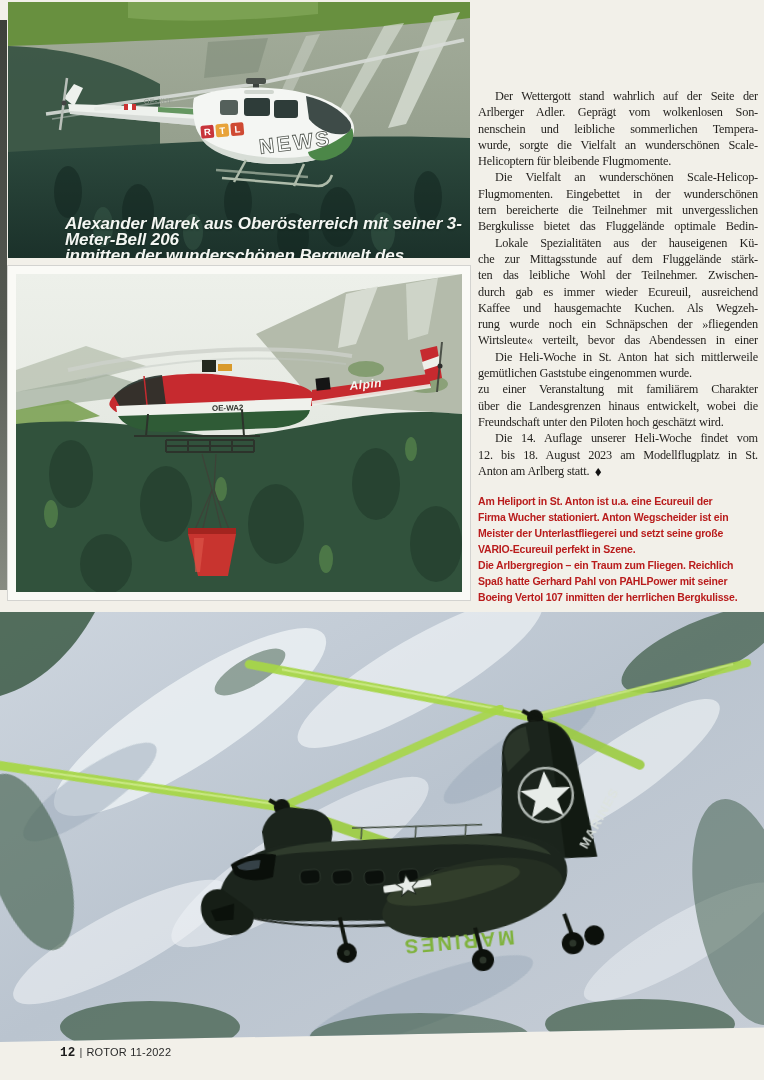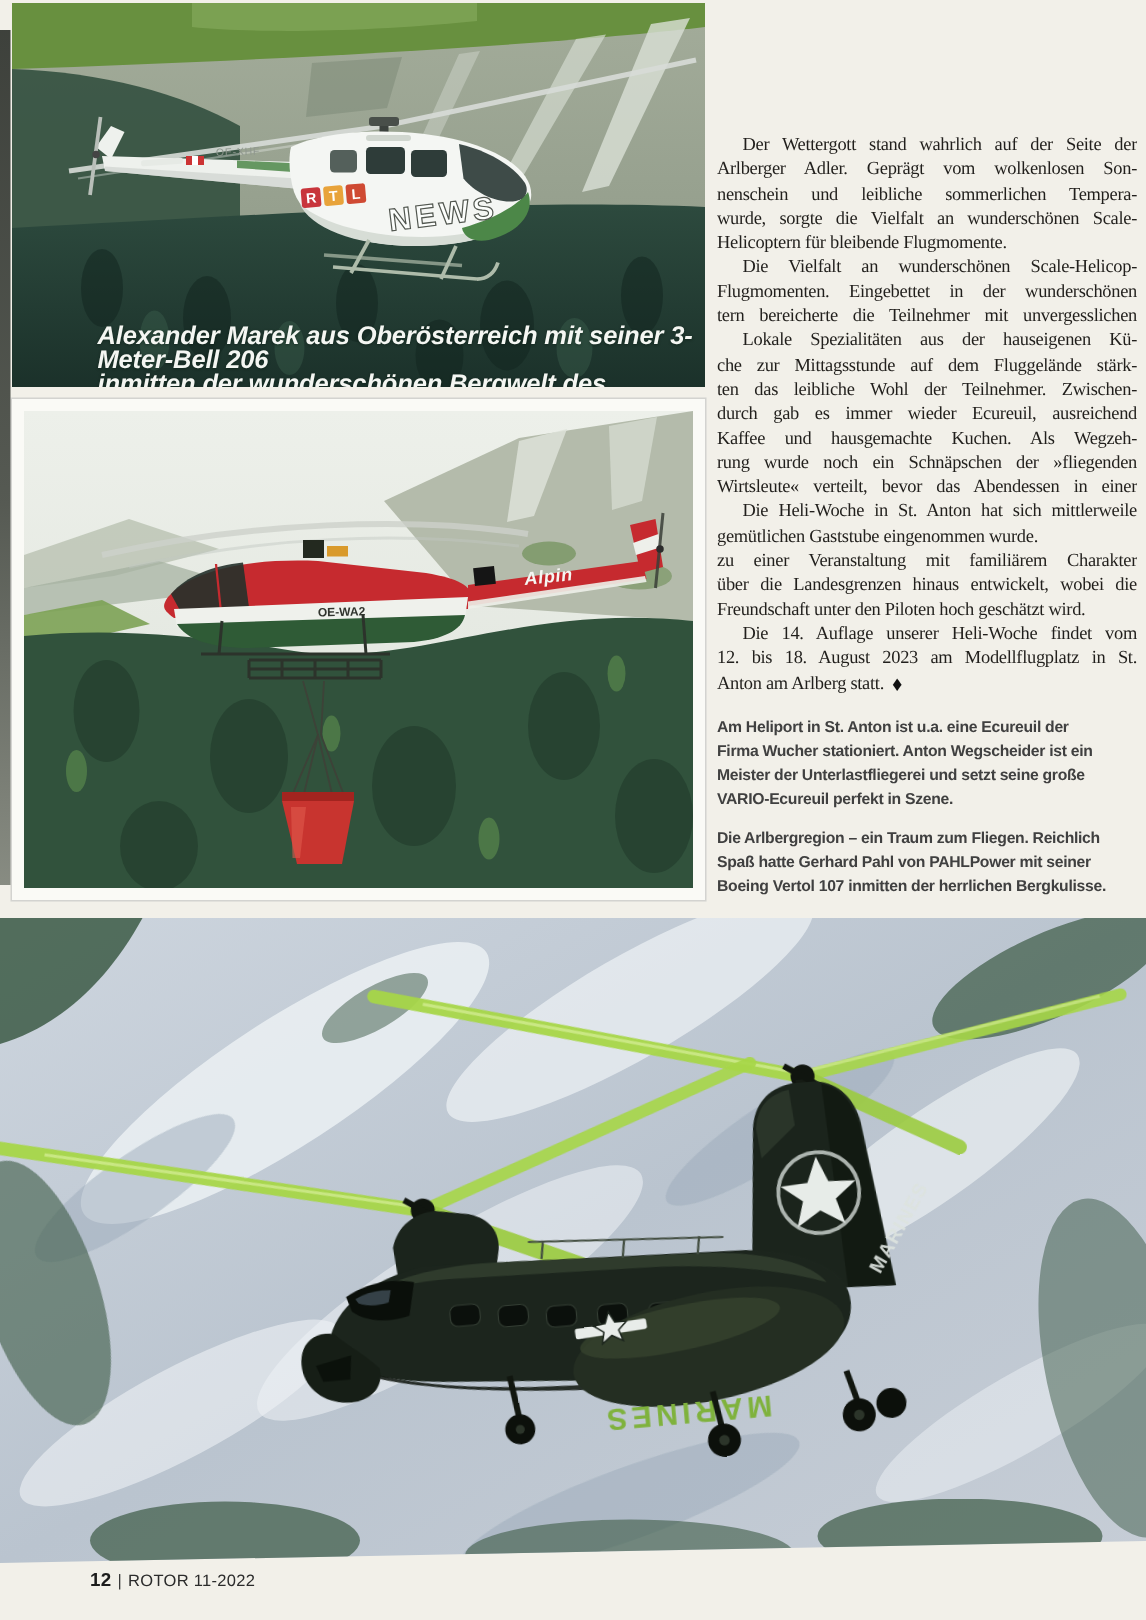--- a/index.html
+++ b/index.html
@@ -23,28 +23,28 @@
   .article{position:absolute;left:478px;top:88px;width:280px;color:#211f1c;
         font-family:"Liberation Serif","DejaVu Serif",serif;font-size:12.3px;
         letter-spacing:-0.2px;}
   .tline{height:16.3px;line-height:16.3px;text-align:justify;text-align-last:justify;
         overflow:hidden;}
   .tline.first{text-indent:17px;}
   .tline.last{text-align-last:left;}
   .endmark{display:inline-block;margin-left:5px;font-size:11px;color:#111;
         transform:scaleX(.7);font-family:"DejaVu Sans",sans-serif;}
 
-  .side-captions{margin-top:14px;font-family:"Liberation Sans",sans-serif;color:#404040;}
+  .side-captions{margin-top:14px;font-family:"Liberation Sans",sans-serif;color:#b91c1c;}
   .side-caption{font-weight:bold;font-size:10.5px;line-height:16px;letter-spacing:-0.2px;
         white-space:pre-line;}
-  .side-caption + .side-caption{margin-top:10px;}
+  .side-caption + .side-caption{}
 
   .footer{position:absolute;left:60px;top:1046px;color:#2b2b2b;font-size:11px;
         letter-spacing:.2px;}
-  .footer .pnum{font-weight:bold;font-size:12.5px;color:#1c1c1c;}
+  .footer .pnum{font-weight:bold;font-size:12.5px;color:#1c1c1c;font-family:Liberation Mono, monospace;}
   .footer .sep{margin:0 4px;color:#3a3a3a;}
 </style>
 </head>
 <body>
 
 <div class="page">
   <div class="scan-edge"></div>
 
   <div class="photo" id="photo1">
     <svg width="462" height="256" viewBox="0 0 462 256" preserveAspectRatio="none">
@@ -209,20 +209,21 @@
   <div class="article">
     <div>
         <div class="tline first">Der Wettergott stand wahrlich auf der Seite der</div>
         <div class="tline">Arlberger Adler. Geprägt vom wolkenlosen Son-</div>
         <div class="tline">nenschein und leibliche sommerlichen Tempera-</div>
         <div class="tline">wurde, sorgte die Vielfalt an wunderschönen Scale-</div>
         <div class="tline last">Helicoptern für bleibende Flugmomente.</div>
         <div class="tline first">Die Vielfalt an wunderschönen Scale-Helicop-</div>
         <div class="tline">Flugmomenten. Eingebettet in der wunderschönen</div>
         <div class="tline">tern bereicherte die Teilnehmer mit unvergesslichen</div>
+        <div class="tline">Bergkulisse bietet das Fluggelände optimale Bedin-</div>
         <div class="tline first">Lokale Spezialitäten aus der hauseigenen Kü-</div>
         <div class="tline">che zur Mittagsstunde auf dem Fluggelände stärk-</div>
         <div class="tline">ten das leibliche Wohl der Teilnehmer. Zwischen-</div>
         <div class="tline">durch gab es immer wieder Ecureuil, ausreichend</div>
         <div class="tline">Kaffee und hausgemachte Kuchen. Als Wegzeh-</div>
         <div class="tline">rung wurde noch ein Schnäpschen der »fliegenden</div>
         <div class="tline">Wirtsleute« verteilt, bevor das Abendessen in einer</div>
         <div class="tline first">Die Heli-Woche in St. Anton hat sich mittlerweile</div>
         <div class="tline last">gemütlichen Gaststube eingenommen wurde.</div>
         <div class="tline">zu einer Veranstaltung mit familiärem Charakter</div>

